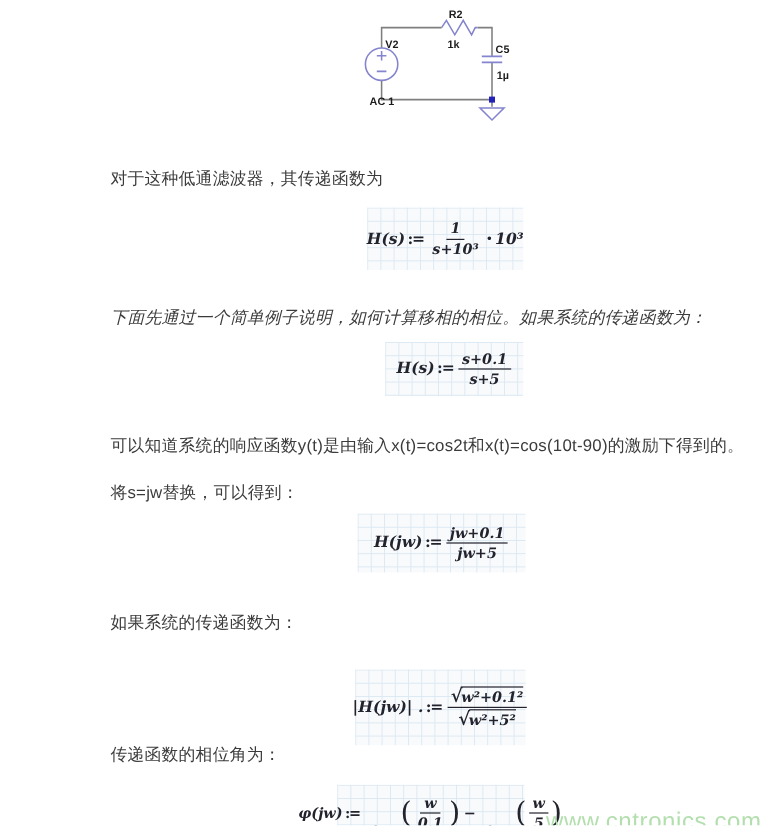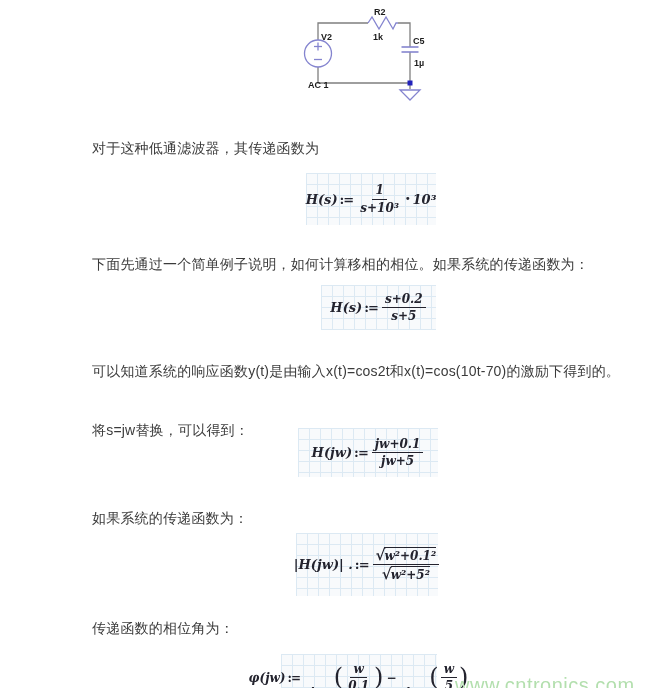--- a/index.html
+++ b/index.html
@@ -93,23 +93,23 @@
       <text x="28" y="38">V2</text>
       <text x="15" y="85.5">AC 1</text>
       <text x="81" y="13">R2</text>
       <text x="80" y="38">1k</text>
       <text x="120" y="42">C5</text>
       <text x="121" y="64">1µ</text>
     </svg>
   </div>
 
   <div class="para" style="top:140px;">对于这种低通滤波器，其传递函数为</div>
-  <div class="para" style="top:256px;">下面先通过一个简单例子说明，如何计算移相的相位。如果系统的传递函数为：</div>
-  <div class="para" style="top:363px;">可以知道系统的响应函数y(t)是由输入x(t)=cos2t和x(t)=cos(10t-70)的激励下得到的。</div>
-  <div class="para" style="top:422px;">将s=jw替换，可以得到：</div>
+  <div class="para" style="top:256px;font-style:italic;">下面先通过一个简单例子说明，如何计算移相的相位。如果系统的传递函数为：</div>
+  <div class="para" style="top:363px;">可以知道系统的响应函数y(t)是由输入x(t)=cos2t和x(t)=cos(10t-90)的激励下得到的。</div>
+  <div class="para" style="top:402px;">将s=jw替换，可以得到：</div>
   <div class="para" style="top:510px;">如果系统的传递函数为：</div>
   <div class="para" style="top:620px;">传递函数的相位角为：</div>
 
   <div class="fbox" style="left:306px; top:173px; width:130px; height:52px;">
     <div class="formula">
       <span>H(s)</span>
         <span class="op">:=</span>
         <span class="frac">
           <span class="fnum">1</span>
           <span class="fden">s+10³</span>
@@ -117,38 +117,38 @@
         <span class="dot">·</span>
         <span>10³</span>
     </div>
   </div>
 
   <div class="fbox" style="left:321px; top:285px; width:115px; height:45px;">
     <div class="formula">
       <span>H(s)</span>
         <span class="op">:=</span>
         <span class="frac">
-          <span class="fnum">s+0.2</span>
+          <span class="fnum">s+0.1</span>
           <span class="fden">s+5</span>
         </span>
     </div>
   </div>
 
   <div class="fbox" style="left:298px; top:428px; width:140px; height:49px;">
     <div class="formula">
       <span>H(jw)</span>
         <span class="op">:=</span>
         <span class="frac">
           <span class="fnum">jw+0.1</span>
           <span class="fden">jw+5</span>
         </span>
     </div>
   </div>
 
-  <div class="fbox" style="left:296px; top:533px; width:142px; height:63px;justify-content:center;">
+  <div class="fbox" style="left:296px; top:558px; width:142px; height:63px;justify-content:center;">
     <div class="formula">
       <span>|H(jw)| .</span>
         <span class="op">:=</span>
         <span class="frac">
           <span class="fnum">
             <span class="rad">√</span>
             <span class="radicand">w²+0.1²</span>
           </span>
           <span class="fden">
             <span class="rad">√</span>

